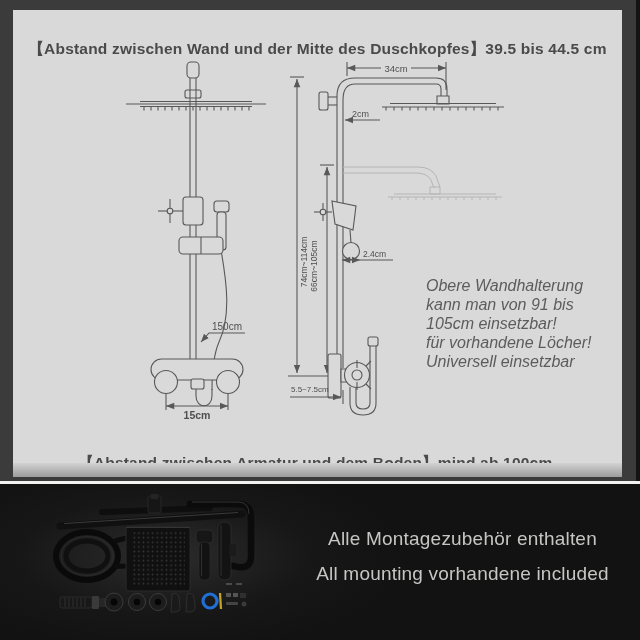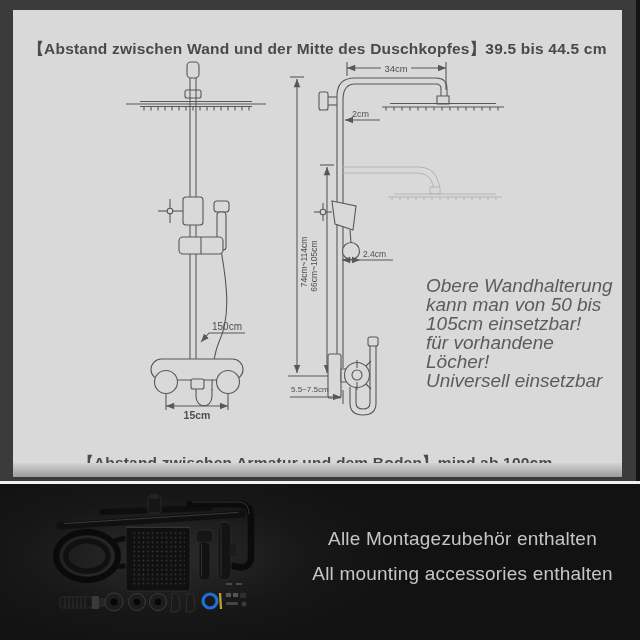--- a/index.html
+++ b/index.html
@@ -22,21 +22,21 @@
     font-size:15.5px;font-weight:bold;color:#4a4a4a;letter-spacing:0.2px;
   }
   .tech{position:absolute;left:0;top:0;width:640px;height:481px;}
   .tech line,.tech path,.tech rect,.tech circle{vector-effect:non-scaling-stroke;}
   .dln{stroke:#585858;stroke-width:1.1;fill:none;}
   .dfill{stroke:#585858;stroke-width:1.1;fill:#d9d9d9;}
   .ghost{stroke:#b5b5b5;stroke-width:1;fill:none;}
   .dtext{fill:#4f4f4f;font-family:"Liberation Sans",sans-serif;}
   .note{
     position:absolute;left:413px;top:266px;width:195px;
-    font-size:19px;line-height:19px;font-style:italic;color:#5c5c5c;
+    font-size:16px;line-height:19px;font-style:italic;color:#5c5c5c;
   }
   .note span{display:block;}
   .white-line{position:absolute;left:0;top:481px;width:640px;height:3px;background:#f2f2f0;}
   
   .bottom{
     position:absolute;left:0;top:484px;width:640px;height:156px;
     background:radial-gradient(ellipse 240px 95px at 165px 72px,#2c2c2c 0%,#171717 60%,#121212 100%);
   }
   .photo{position:absolute;left:40px;top:10px;width:230px;height:140px;}
   .bottom-text{
@@ -47,21 +47,21 @@
 </style>
 </head>
 <body>
 
 <div class="frame">
   <div class="panel">
     <div class="panel-header">【Abstand zwischen Wand und der Mitte des Duschkopfes】39.5 bis 44.5 cm</div>
 
     <div class="note">
       <span>Obere Wandhalterung</span>
-      <span>kann man von 50 bis</span>
+      <span>kann man von 91 bis</span>
       <span>105cm einsetzbar!</span>
       <span>für vorhandene Löcher!</span>
       <span>Universell einsetzbar</span>
     </div>
 
     <div class="panel-footer">【Abstand zwischen Armatur und dem Boden】mind.ab 100cm.</div>
   </div>
 
   <svg class="tech" viewBox="0 0 640 481">
     <defs>
@@ -290,15 +290,15 @@
         <rect x="193" y="99" width="5" height="4" fill="#555555"></rect>
         <rect x="186" y="108" width="12" height="3" rx="1" fill="#444444"></rect>
         <rect x="200" y="99" width="6" height="5" fill="#2f2f2f"></rect>
         <circle cx="204" cy="110" r="2.5" fill="#3a3a3a"></circle>
       </g>
     </g>
   </svg>
 
   <div class="bottom-text">
     <div class="l1">Alle Montagezubehör enthalten</div>
-    <div class="l2">All mounting accessories enthalten</div>
+    <div class="l2">All mounting vorhandene included</div>
   </div>
 </div>
 
 </body></html>

